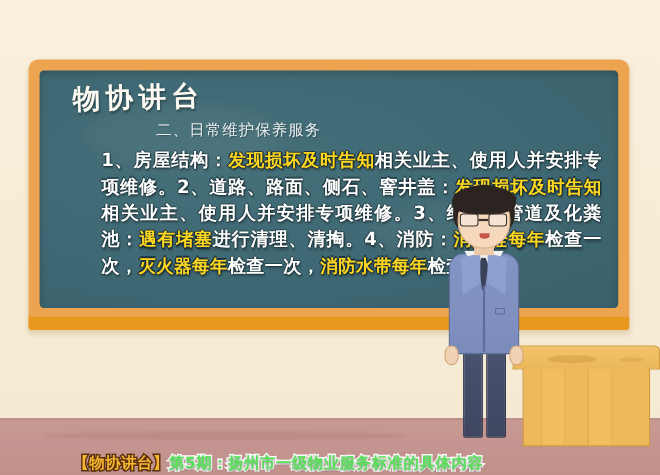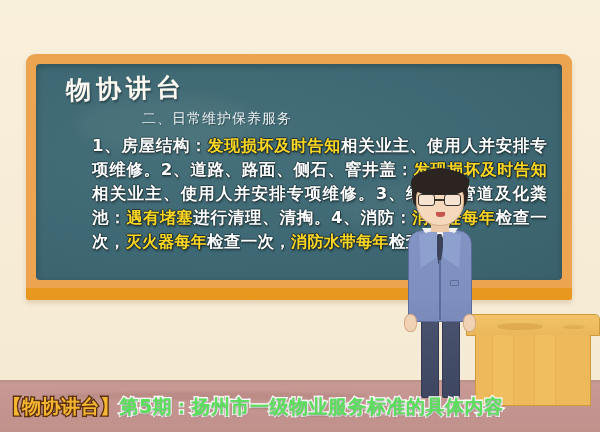--- a/index.html
+++ b/index.html
@@ -198,24 +198,24 @@
   .p-jacket-line { position: absolute; left: 47px; top: 92px; width: 1.6px; height: 60px; background: #5e6d98; }
   .p-pocket { position: absolute; left: 58px; top: 112px; width: 9px; height: 6px; border: 1.3px solid #5e6d98; box-sizing: border-box; border-radius: 1px; }
   .p-hand-l { position: absolute; left: 12px; top: 146px; width: 13px; height: 18px; background: #f2d2b4; border: 1.3px solid #d3a983; border-radius: 45%; box-sizing: border-box; }
   .p-hand-r { position: absolute; left: 71px; top: 146px; width: 13px; height: 18px; background: #f2d2b4; border: 1.3px solid #d3a983; border-radius: 45%; box-sizing: border-box; }
   .p-leg-l { position: absolute; left: 29px; top: 150px; width: 18px; height: 80px; background: linear-gradient(180deg,#49526e,#3e4660); border: 1.3px solid #333a52; box-sizing: border-box; border-radius: 4px 4px 2px 2px; }
   .p-leg-r { position: absolute; left: 50px; top: 150px; width: 18px; height: 80px; background: linear-gradient(180deg,#49526e,#3e4660); border: 1.3px solid #333a52; box-sizing: border-box; border-radius: 4px 4px 2px 2px; }
 
   
   .caption {
     position: absolute;
-    left: 0; bottom: 12px;
+    left: 0; bottom: 2px;
     width: 506px;
     text-align: center;
-    font-size: 19px;
+    font-size: 14px;
     font-weight: 700;
     letter-spacing: .5px;
     white-space: nowrap;
   }
   .cap-bracket {
     color: #f5b731;
     -webkit-text-stroke: 2.6px #5b2f0c;
     paint-order: stroke fill;
   }
   .cap-main {

